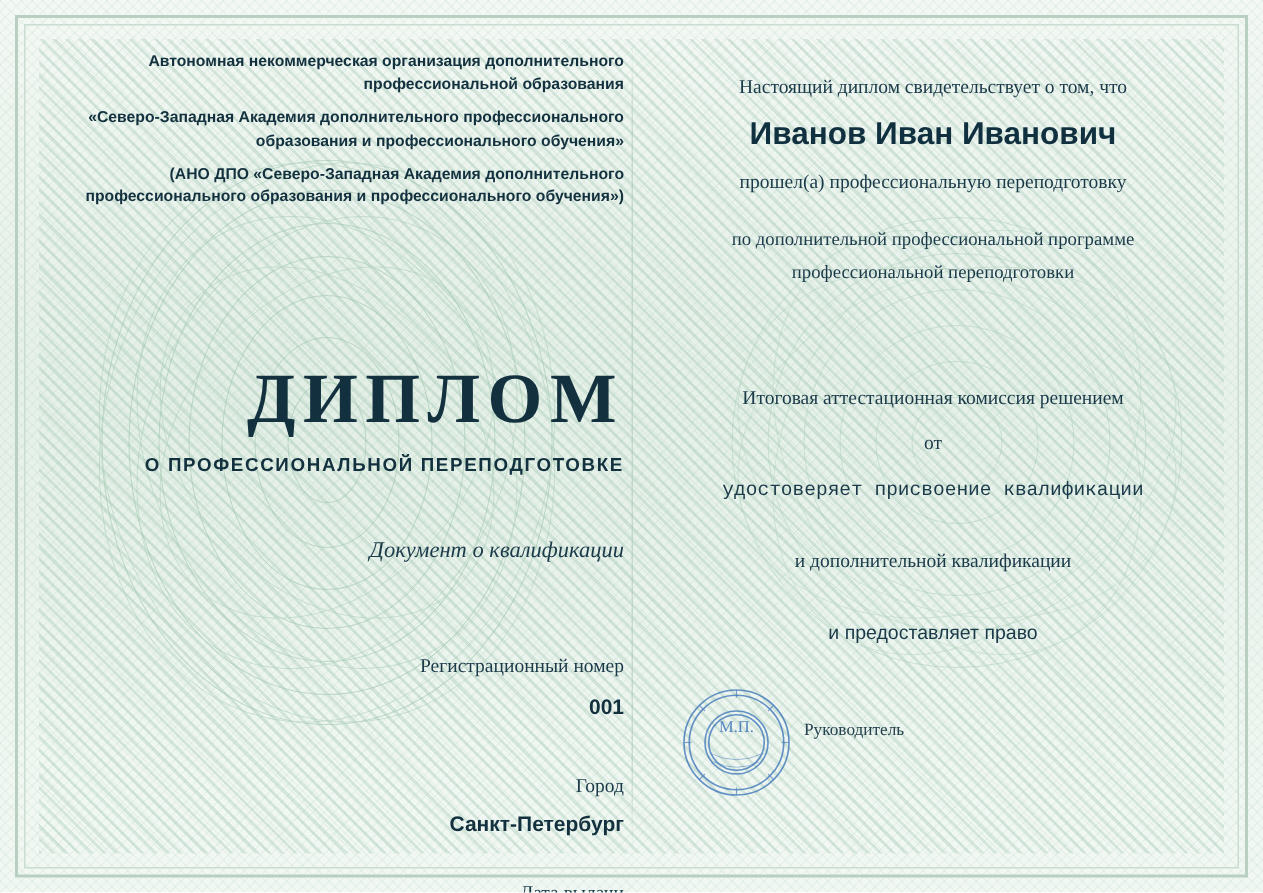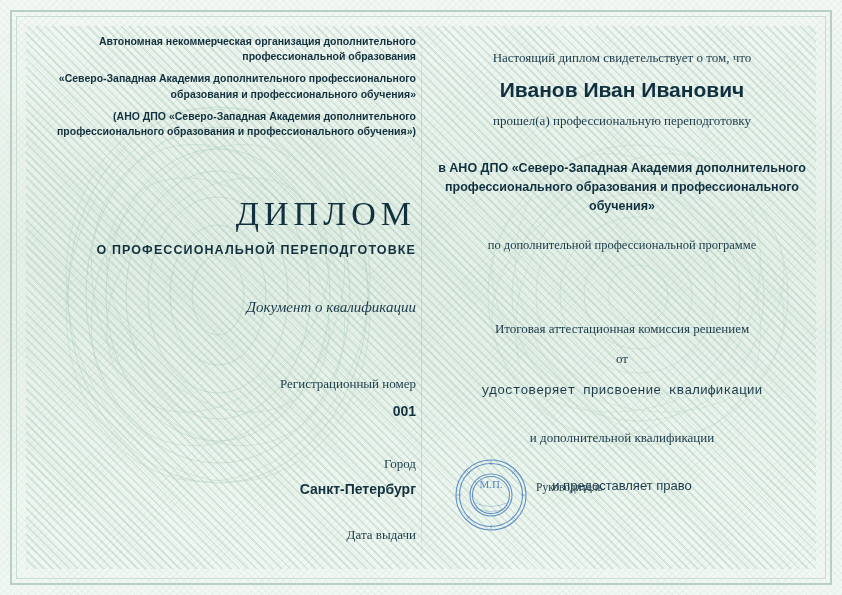--- a/index.html
+++ b/index.html
@@ -84,25 +84,25 @@
     margin-top: 8px;
     font-size: 10.5px;
     line-height: 1.45;
     font-weight: bold;
     color: #12303e;
   }
   .org-block .l2 { margin-top: 7px; }
   .org-block .l3 { margin-top: 7px; }
 
   .title-diplom {
-    margin-top: 56px;
-    font-family: "Liberation Serif", serif;
-    font-size: 34px;
+    margin-top: 100px;
+    font-family: "Liberation Serif", serif;
+    font-size: 47px;
     letter-spacing: 5px;
-    font-weight: normal;
+    font-weight: bold;
     color: #12303e;
   }
   .title-sub {
     margin-top: 10px;
     font-size: 12.5px;
     letter-spacing: 1.1px;
     font-weight: bold;
     color: #12303e;
   }
   .doc-kind {
@@ -305,22 +305,22 @@
     <div class="city-label">Город</div>
     <div class="city-value">Санкт-Петербург</div>
 
     <div class="date-label">Дата выдачи</div>
   </div>
 
   <div class="panel-right">
     <div class="r-intro">Настоящий диплом свидетельствует о том, что</div>
     <div class="r-name">Иванов Иван Иванович</div>
     <div class="r-passed">прошел(а) профессиональную переподготовку</div>
-    <div class="r-org">в АНО ДПО «Северо-Западная Академия дополнительного профессионального образования и профессионального обучения»</div>
     <div class="r-program">по дополнительной профессиональной программе</div>
+    <div class="r-program" style="margin-top:2px">профессиональной переподготовки</div>
 
     <div class="r-commission">Итоговая аттестационная комиссия решением</div>
     <div class="r-ot">от</div>
     <div class="r-certifies">удостоверяет присвоение квалификации</div>
     <div class="r-addqual">и дополнительной квалификации</div>
     <div class="r-grants">и предоставляет право</div>
 
     <div class="r-head">Руководитель</div>
   </div>
 

